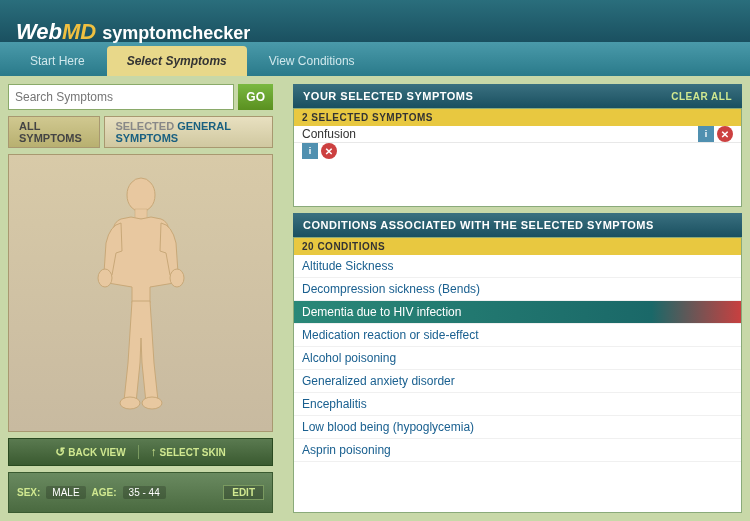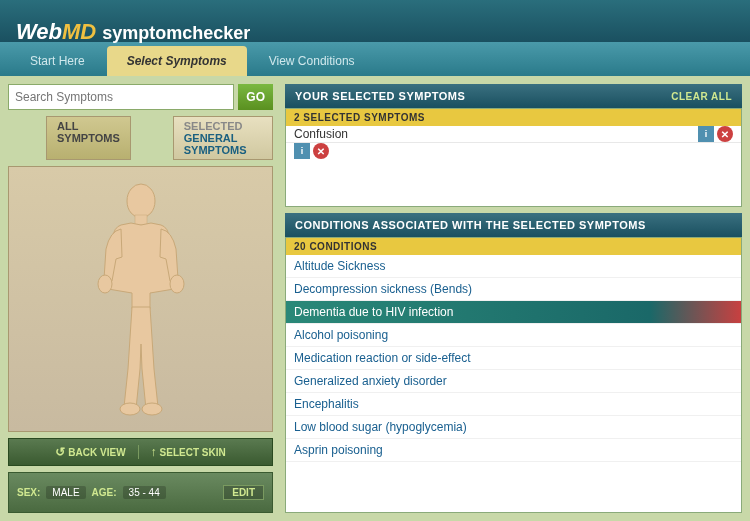--- a/index.html
+++ b/index.html
@@ -68,21 +68,21 @@
       font-weight: bold;
       font-style: italic;
     }
 
     
     .main {
       display: flex;
       height: calc(521px - 42px - 34px);
       background: #c8d8a8;
       padding: 8px;
-      gap: 12px;
+      gap: 20px;
     }
 
     
     .left-panel {
       width: 265px;
       display: flex;
       flex-direction: column;
       gap: 6px;
     }
     .search-bar {
@@ -115,21 +115,20 @@
       gap: 4px;
     }
     .symptom-tab {
       background: linear-gradient(180deg, #e8e0c0 0%, #d0c8a0 100%);
       border: 1px solid #a89870;
       padding: 3px 10px;
       font-size: 11px;
       color: #444;
       cursor: pointer;
       font-weight: bold;
-      margin-left: 38px;
     }
     .symptom-tab.active {
       background: linear-gradient(180deg, #d0c890 0%, #b8b070 100%);
     }
 
     .body-viewer {
       flex: 1;
       background: linear-gradient(180deg, #d8caa8 0%, #c8baa0 100%);
       border: 1px solid #a89870;
       display: flex;
@@ -466,23 +465,23 @@
       <div class="section-header">
         <span class="section-title">CONDITIONS ASSOCIATED WITH THE SELECTED SYMPTOMS</span>
       </div>
       <div class="conditions-box">
         <div class="conditions-count-bar">20 CONDITIONS</div>
         <div class="conditions-list" id="conditions-list">
 
         <div class="condition-row">Altitude Sickness</div>
             <div class="condition-row">Decompression sickness (Bends)</div>
             <div class="condition-row highlighted">Dementia due to HIV infection</div>
+            <div class="condition-row">Medication reaction or side-effect</div>
             <div class="condition-row">Alcohol poisoning</div>
-            <div class="condition-row">Medication reaction or side-effect</div>
             <div class="condition-row">Generalized anxiety disorder</div>
             <div class="condition-row">Encephalitis</div>
-            <div class="condition-row">Low blood sugar (hypoglycemia)</div>
+            <div class="condition-row">Low blood being (hypoglycemia)</div>
             <div class="condition-row">Asprin poisoning</div>
           </div>
       </div>
     </div>
   </div>
 </div>
 
 </body></html>

